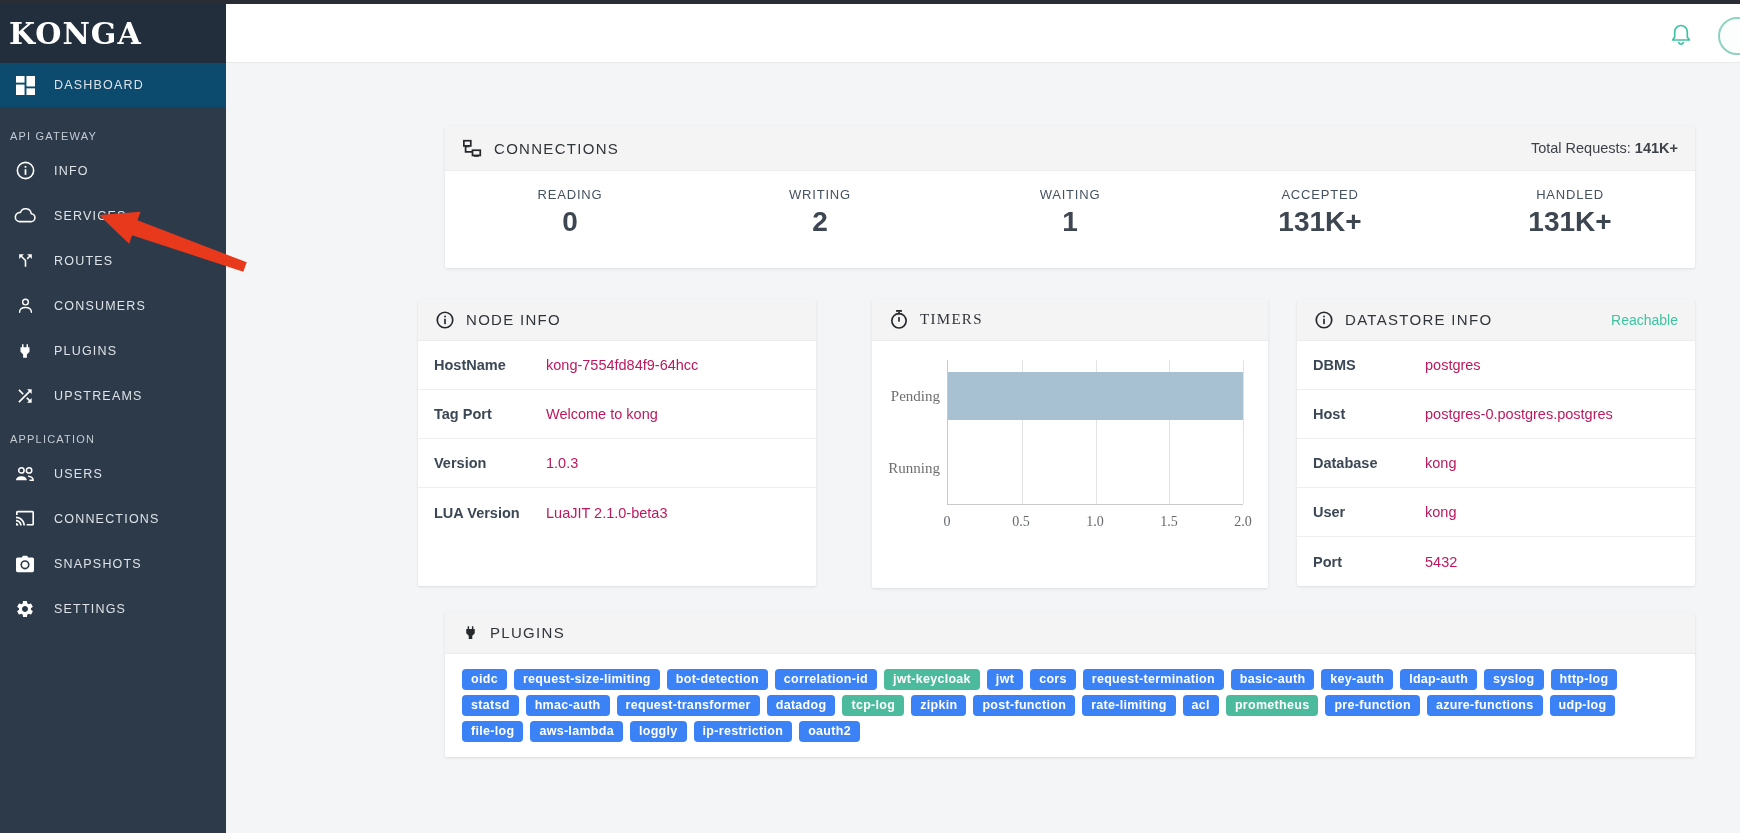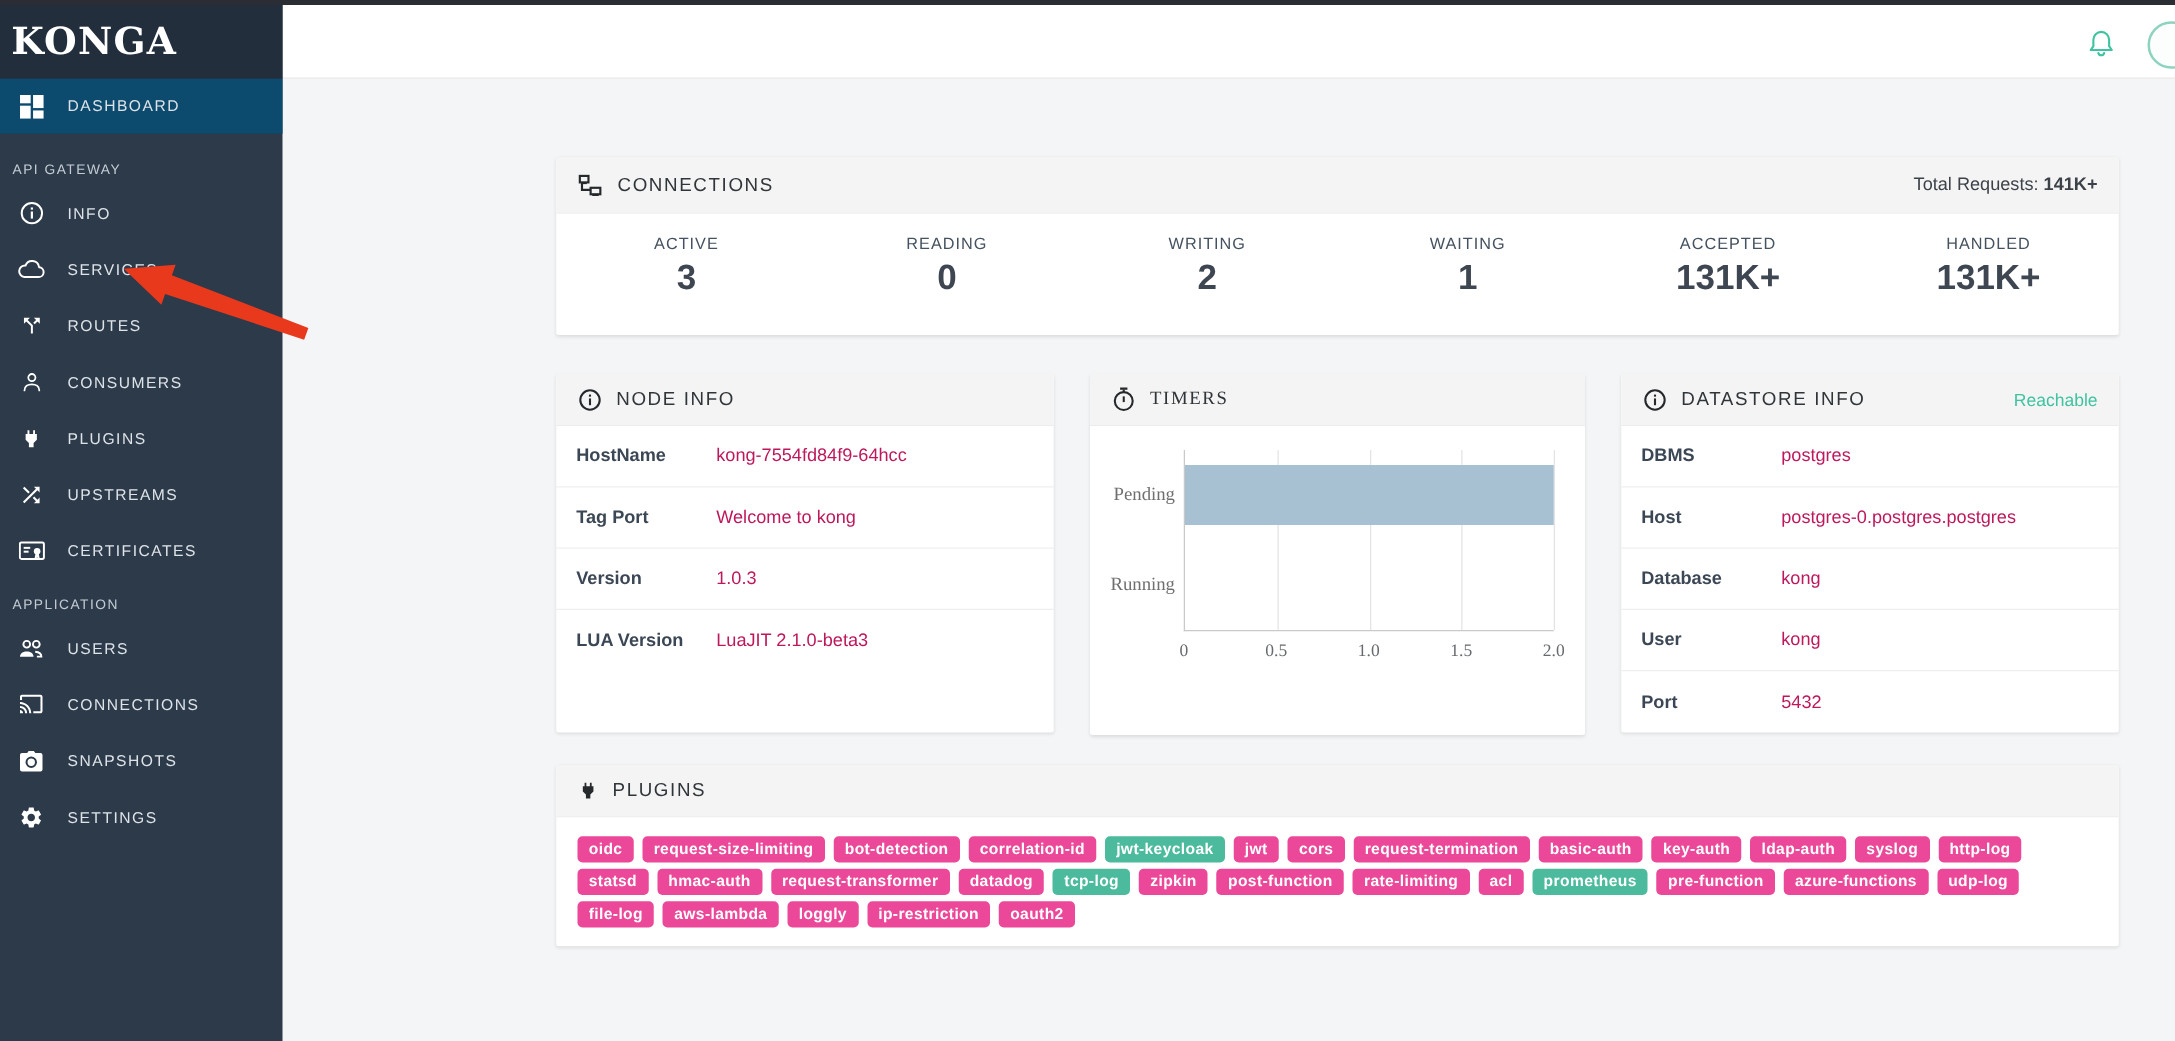--- a/index.html
+++ b/index.html
@@ -34,21 +34,21 @@
 
   .panel-connections { left:445px; top:126px; width:1250px; height:142px; }
   .panel-connections .panel-header { height:45px; }
   .total-req { font-size:14.5px; color:#3c4248;text-align:right; }
   .total-req b { font-weight:bold; }
   .stats-row { display:flex; height:96px; }
   .stat { flex:1; display:flex; flex-direction:column; align-items:center; padding-top:16px; }
   .stat-label { font-size:13px; letter-spacing:0.8px; color:#45525f; }
   .stat-value { margin-top:4px; font-size:28px; font-weight:bold; color:#3e4651; }
 
-  .panel-node { left:445px; top:299px; width:398px; height:287px; }
+  .panel-node { left:418px; top:299px; width:398px; height:287px; }
   .panel-timers { left:872px; top:299px; width:396px; height:289px;font-family:Liberation Serif, serif; }
   .panel-datastore { left:1297px; top:299px; width:398px; height:287px; }
   .panel-node .panel-header, .panel-timers .panel-header, .panel-datastore .panel-header { height:42px; }
 
   .info-row { height:49px; display:flex; align-items:center; padding-left:16px; border-bottom:1px solid #efefef; }
   .info-row:last-child { border-bottom:none; }
   .info-label { width:112px; flex:0 0 112px; font-weight:bold; font-size:14.5px; color:#3b4754; }
   .info-value { font-size:14.5px; color:#be185d; padding-right:8px; }
   .status-reachable { font-size:14px; color:#3fc3a0; }
 
@@ -60,21 +60,21 @@
   .cat-row { position:absolute; left:0; width:100%; height:50%; }
   .cat-bar { position:absolute; left:0; top:16%; height:68%; background:#a7c1d3; }
   .chart-ylabels { position:absolute; left:0; top:0; width:68px; height:145px; }
   .ylab { position:absolute; right:0; width:100%; height:50%; display:flex; align-items:center; justify-content:flex-end; color:#6f6f6f; font-size:15px; }
   .chart-xticks { position:absolute; left:75px; top:150px; width:296px; height:22px; }
   .xtick { position:absolute; transform:translateX(-50%); color:#666a6e; font-size:14px; top:4px; }
 
   .panel-plugins { left:445px; top:612px; width:1250px; height:145px; }
   .panel-plugins .panel-header { height:42px; }
   .tags-wrap { padding:15px 17px; display:flex; flex-wrap:wrap; gap:5px 7px; }
-  .tag { background:#ec4899; color:#ffffff; font-size:12.5px; font-weight:bold; letter-spacing:0.3px; padding:2px 9px 3px; border-radius:4px; line-height:16px; }
+  .tag { background:#3b82f6; color:#ffffff; font-size:12.5px; font-weight:bold; letter-spacing:0.3px; padding:2px 9px 3px; border-radius:4px; line-height:16px; }
   .tag[data-state="active"] { background:#4cba9c; }
 
   
   .anno-arrow { position:absolute; left:95px; top:205px; width:160px; height:75px; z-index:10; pointer-events:none; }
 
   svg { display:block; }
 </style>
 </head>
 <body>
 
@@ -163,32 +163,20 @@
 
     <div class="menu-item">
       <span class="mi-icon">
         <svg width="20" height="20" viewBox="0 0 24 24">
             <path d="M10.59 9.17L5.41 4 4 5.41l5.17 5.17 1.42-1.41zM14.5 4l2.04 2.04L4 18.59 5.41 20 17.96 7.46 20 9.5V4h-5.5zm.33 9.41l-1.41 1.41 3.13 3.13L14.5 20H20v-5.5l-2.04 2.04-3.13-3.13z" fill="#ffffff"></path>
           </svg>
       </span>
       <span class="mi-label">UPSTREAMS</span>
     </div>
 
-    <div class="menu-item">
-      <span class="mi-icon">
-        <svg width="21" height="18" viewBox="0 0 24 20">
-            <rect x="1" y="2" width="22" height="15" rx="1.5" fill="none" stroke="#ffffff" stroke-width="1.8"></rect>
-            <rect x="4.5" y="6" width="6" height="1.8" fill="#ffffff"></rect>
-            <rect x="4.5" y="9.5" width="4.5" height="1.8" fill="#ffffff"></rect>
-            <circle cx="16.8" cy="10" r="3" fill="#ffffff"></circle>
-            <path d="M15.3 12.2l-1 5 2.5-1.6 2.5 1.6-1-5z" fill="#ffffff"></path>
-          </svg>
-      </span>
-      <span class="mi-label">CERTIFICATES</span>
-    </div>
 
     <div class="menu-section sp-sm">APPLICATION</div>
 
     <div class="menu-item">
       <span class="mi-icon">
         <svg width="22" height="18" viewBox="0 0 24 20">
             <circle cx="8" cy="6" r="3" fill="none" stroke="#ffffff" stroke-width="1.7"></circle>
             <circle cx="16.5" cy="6" r="3" fill="none" stroke="#ffffff" stroke-width="1.7"></circle>
             <path d="M2 17c0-3 2.8-4.6 6-4.6s6 1.6 6 4.6z" fill="#ffffff"></path>
             <path d="M15.5 12.6c2.9.2 5.5 1.7 5.5 4.4h-4" fill="none" stroke="#ffffff" stroke-width="1.7"></path>
@@ -237,24 +225,20 @@
             </g>
             <rect x="3.5" y="8" width="5" height="1.6" fill="#26292c"></rect>
             <rect x="13.5" y="19" width="6" height="1.6" fill="#26292c"></rect>
           </svg>
       </span>
       <span class="panel-title">CONNECTIONS</span>
       <span class="ph-spacer"></span>
       <span class="total-req"><span>Total Requests: </span><b>141K+</b></span>
     </div>
     <div class="stats-row">
-      <div class="stat">
-        <div class="stat-label">ACTIVE</div>
-        <div class="stat-value">3</div>
-      </div>
       <div class="stat">
         <div class="stat-label">READING</div>
         <div class="stat-value">0</div>
       </div>
       <div class="stat">
         <div class="stat-label">WRITING</div>
         <div class="stat-value">2</div>
       </div>
       <div class="stat">
         <div class="stat-label">WAITING</div>

